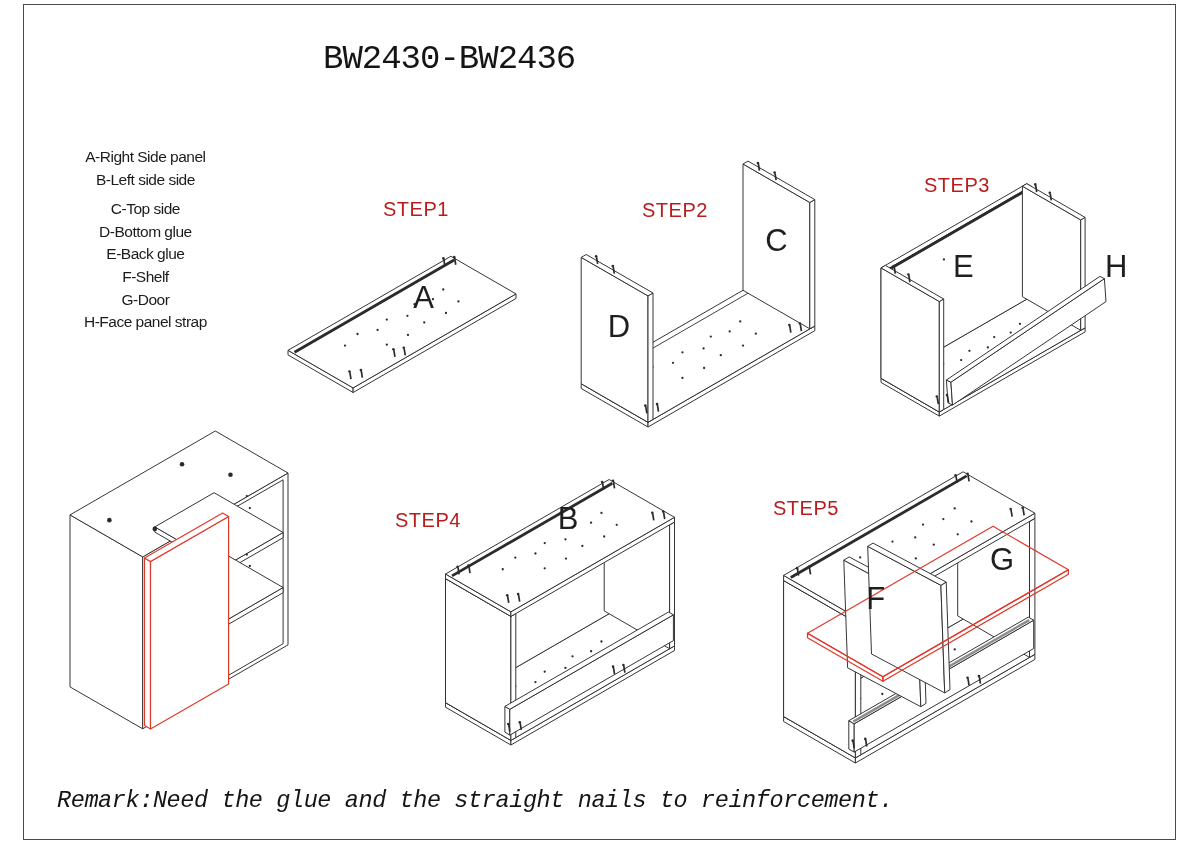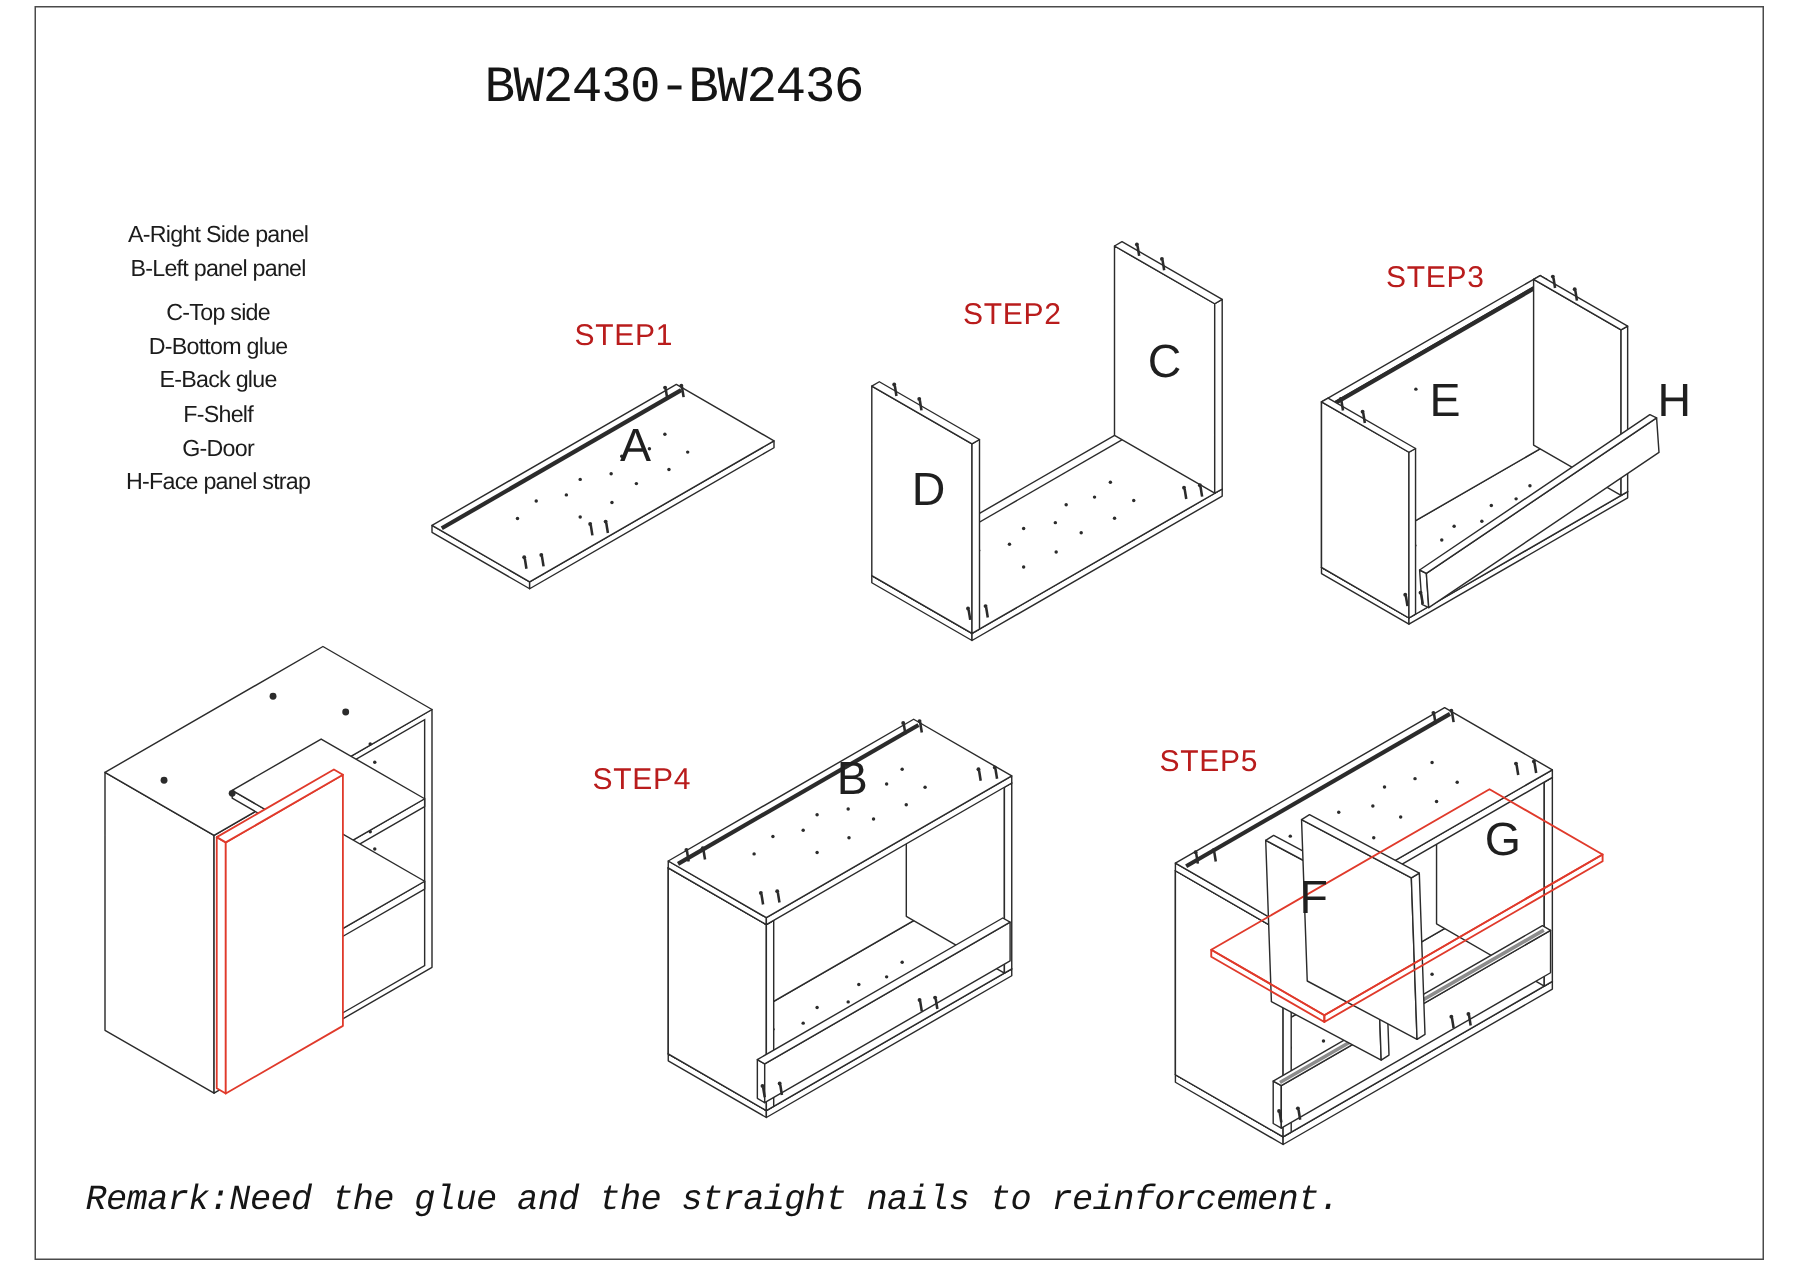--- a/index.html
+++ b/index.html
@@ -20,30 +20,30 @@
 </head>
 <body>
 
 <div id="sheet">
   <div class="frame"></div>
 
   <div class="model-code cad">BW2430-BW2436</div>
 
   <div class="parts">
     <div class="pl">A-Right Side panel</div>
-    <div class="pl">B-Left panel panel</div>
+    <div class="pl">B-Left side side</div>
     <div class="pl gap">C-Top side</div>
     <div class="pl">D-Bottom glue</div>
     <div class="pl">E-Back glue</div>
     <div class="pl">F-Shelf</div>
     <div class="pl">G-Door</div>
     <div class="pl">H-Face panel strap</div>
   </div>
 
-  <div class="steplabel" style="left:383px;top:213px">STEP1</div>
+  <div class="steplabel" style="left:383px;top:198px">STEP1</div>
   <div class="steplabel" style="left:642px;top:199px">STEP2</div>
   <div class="steplabel" style="left:924px;top:174px">STEP3</div>
   <div class="steplabel" style="left:395px;top:509px">STEP4</div>
   <div class="steplabel" style="left:773px;top:497px">STEP5</div>
 
   <svg id="d-step1" class="draw" style="left:281px;top:246px" width="242" height="154">
       <polygon points="7.0,108.9 72.1,146.5 72.1,141.9 7.0,104.3" fill="#fff" stroke="#2b2b2b" stroke-width="0.95" stroke-linejoin="round"></polygon>
       <polygon points="72.1,146.5 235.0,52.5 235.0,47.9 72.1,141.9" fill="#fff" stroke="#2b2b2b" stroke-width="0.95" stroke-linejoin="round"></polygon>
       <polygon points="7.0,104.3 169.9,10.3 235.0,47.9 72.1,141.9" fill="#fff" stroke="#2b2b2b" stroke-width="0.95" stroke-linejoin="round"></polygon>
       <line x1="13.514285714285714" y1="106.18640712636095" x2="173.1142857142857" y2="14.038601121742005" stroke="#2b2b2b" stroke-width="2.8"></line>

